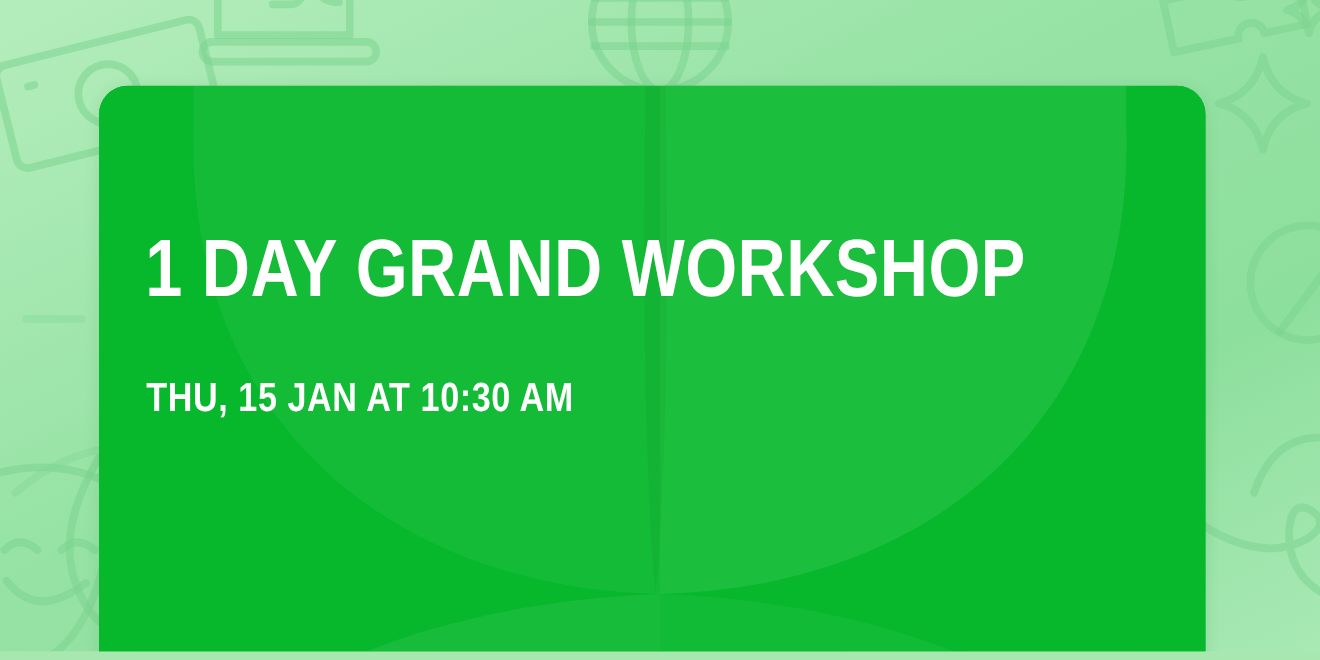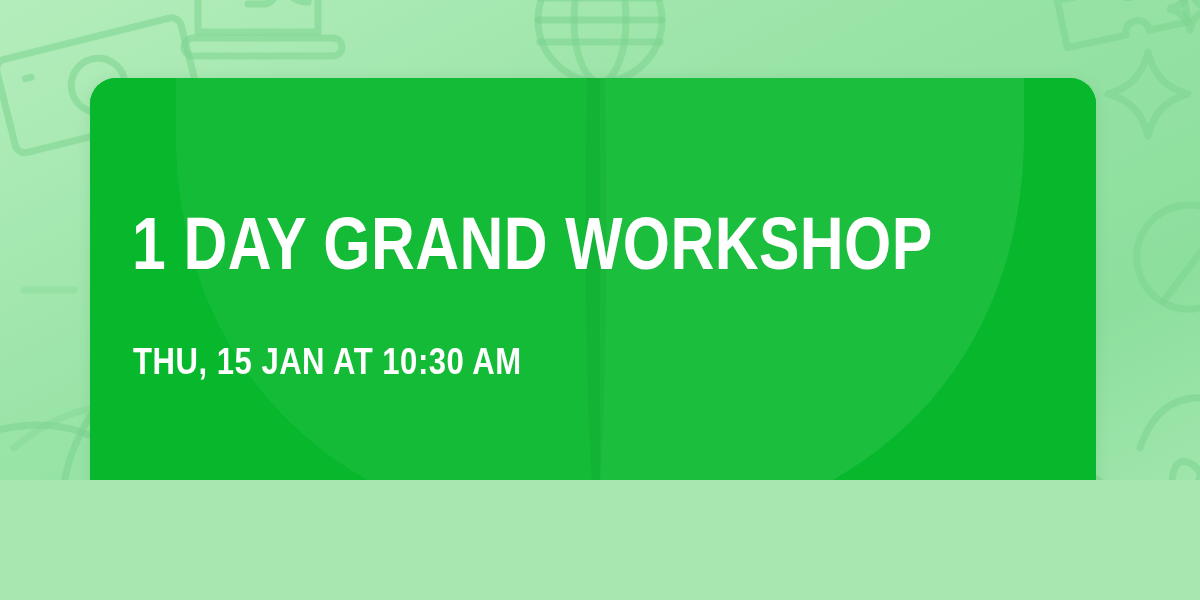--- a/index.html
+++ b/index.html
@@ -10,21 +10,21 @@
     width: 1200px;
     height: 600px;
     overflow: hidden;
     font-family: "Liberation Sans", sans-serif;
     background: #a8e8b0;
   }
 
   #stage {
     position: relative;
     width: 1200px;
-    height: 480px;
+    height: 592px;
     overflow: hidden;
     background: linear-gradient(135deg, #b0ecb8 0%, #96e2a4 45%, #8fe0a0 70%, #a6e8b2 100%);
     text-align: center;
   }
 
   
   .bg-icons {
     position: absolute;
     inset: 0;
     width: 1200px;

